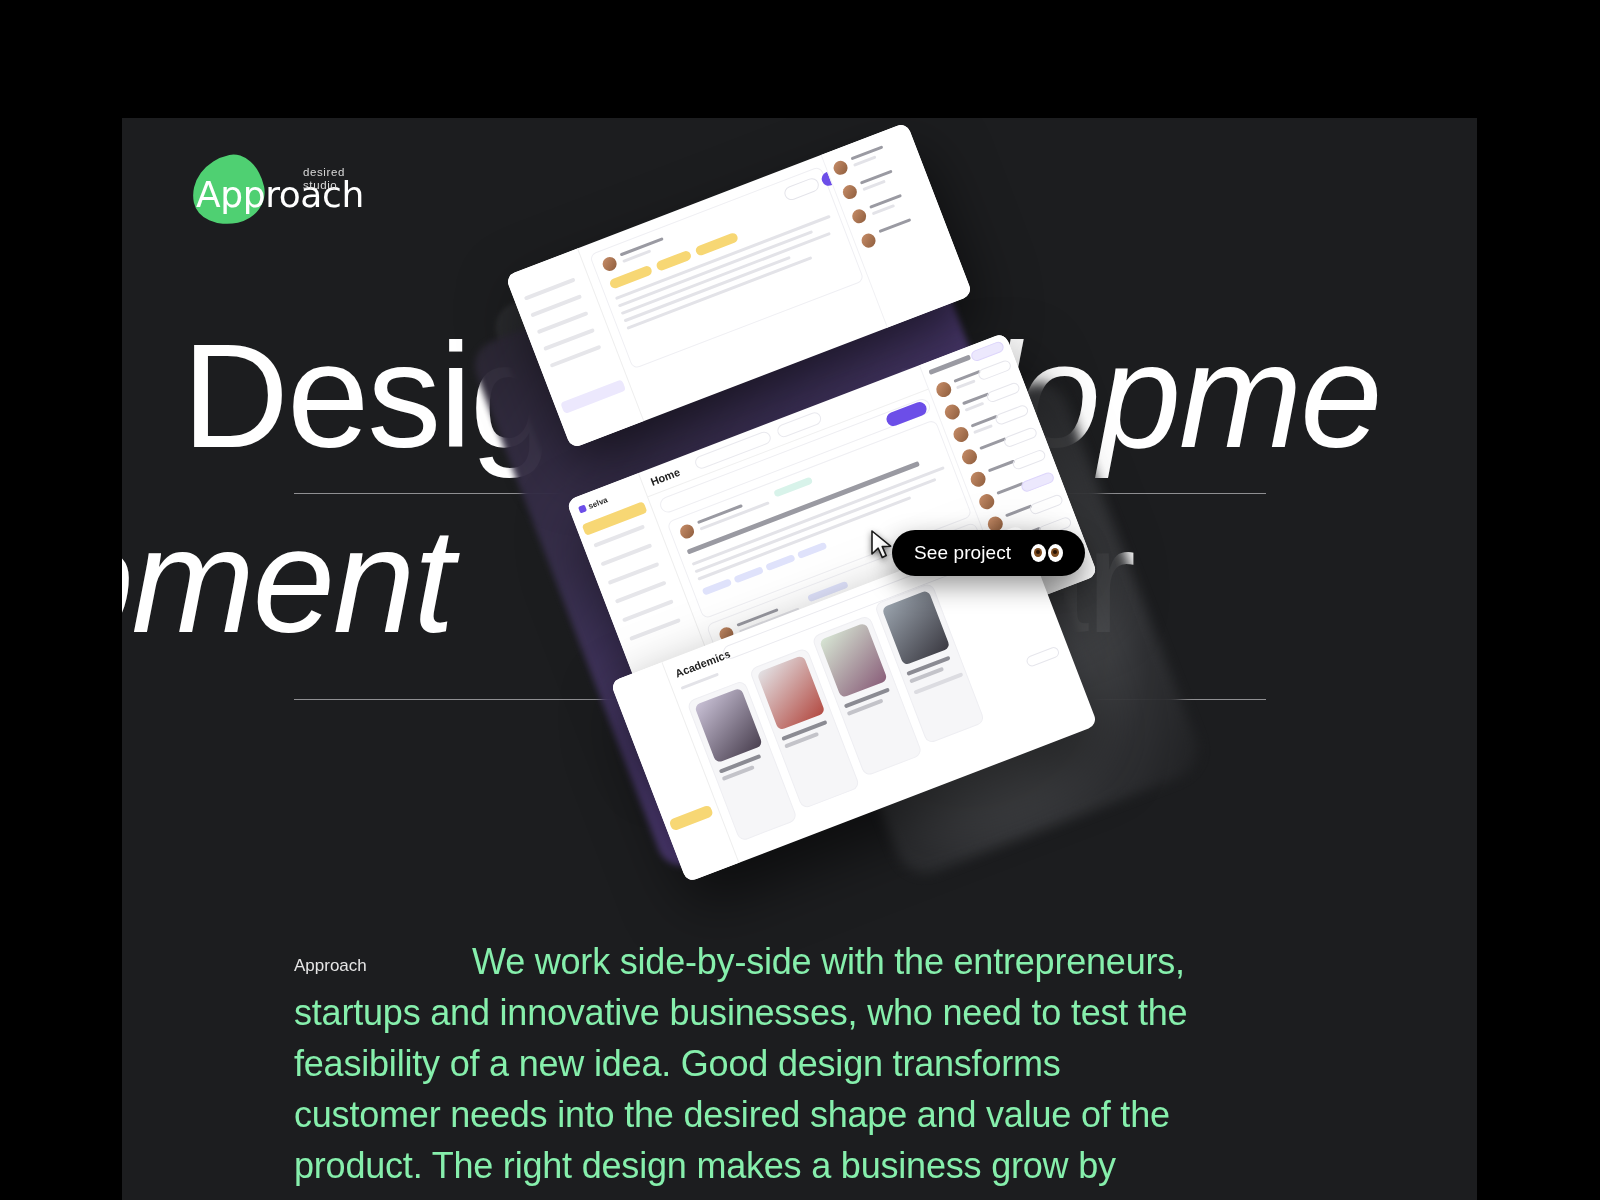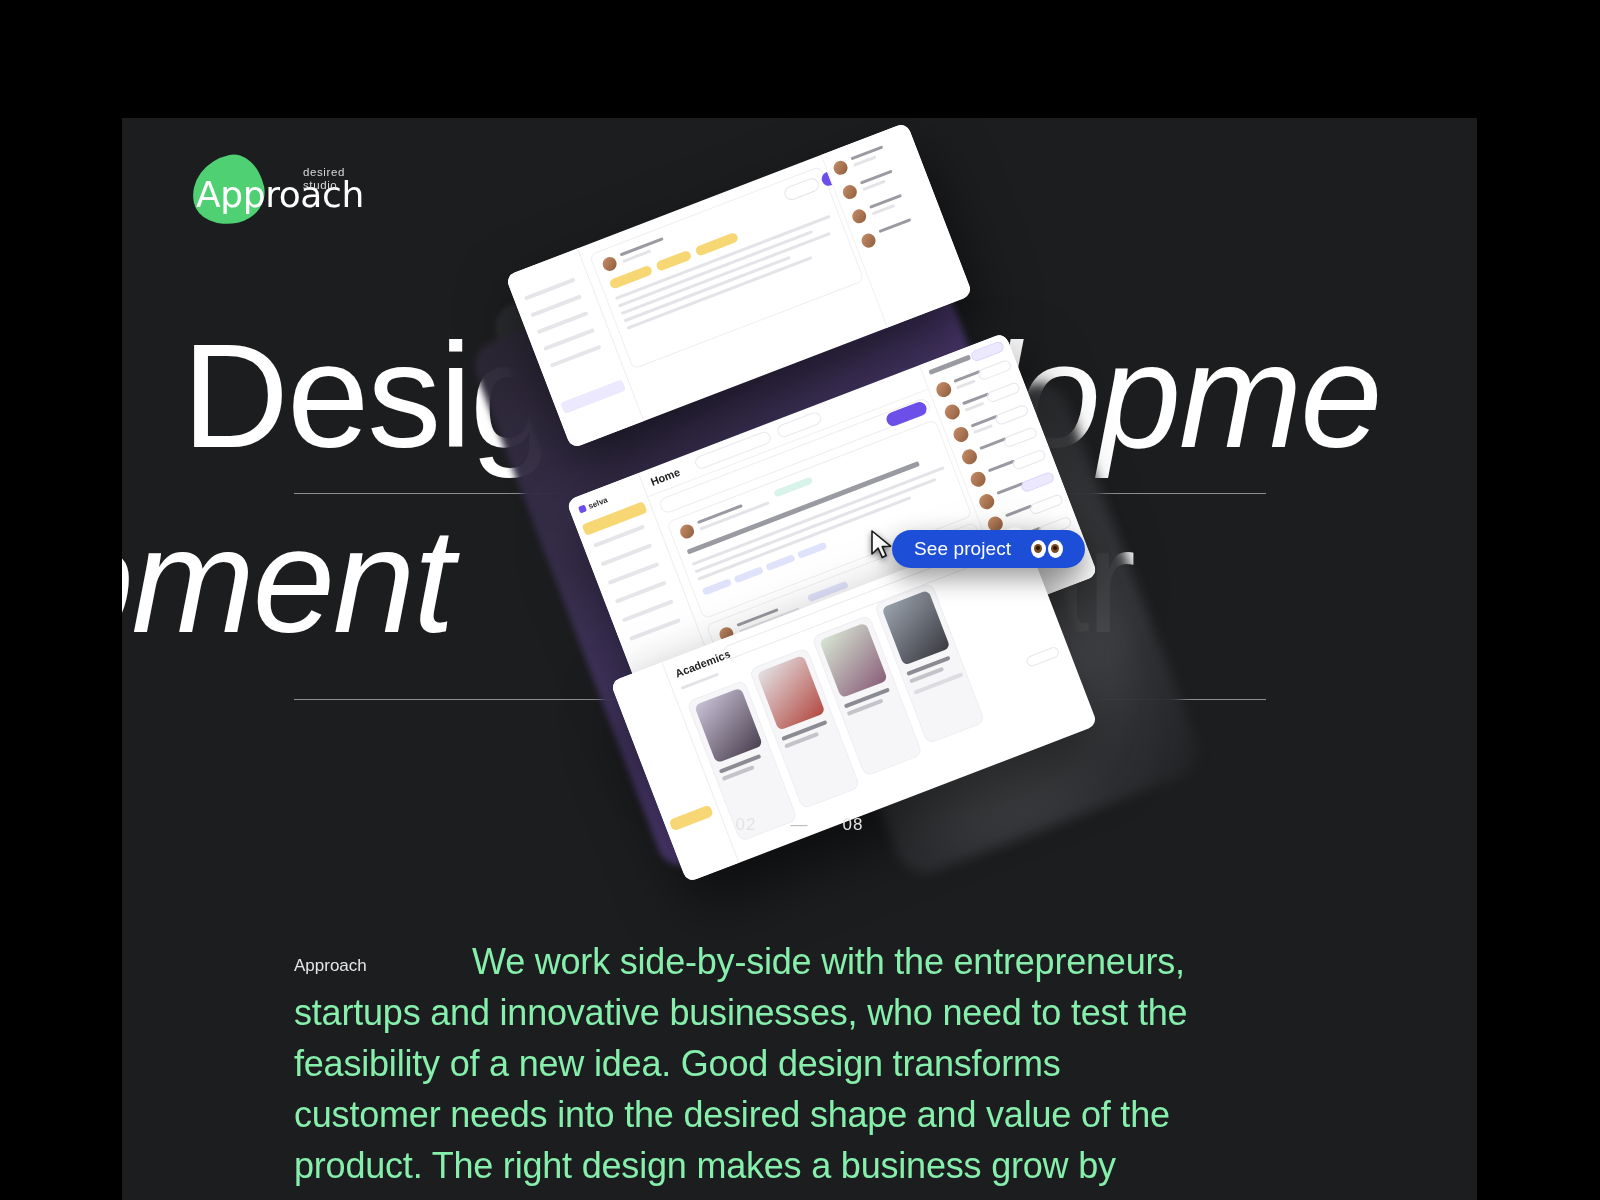--- a/index.html
+++ b/index.html
@@ -119,23 +119,23 @@
   .c-follow{ position:absolute; right:6px; width:34px; height:11px; border:1px solid #e6e6ec; border-radius:6px; }
   .c-follow.on{ background:#ece8fd; border-color:#ddd5fb; }
   .c-yellowpill{ position:absolute; height:10px; border-radius:5px; background:#f7d774; }
   .c-person{ position:absolute; width:62px; border-radius:8px; background:#f6f6f8; border:1px solid #eeeef2; overflow:hidden; }
   .c-photo{ position:absolute; left:5px; top:5px; right:5px; height:62px; border-radius:6px; }
   .c-name{ position:absolute; left:5px; height:4px; border-radius:2px; background:#8b8b93; }
   .c-bar{ position:absolute; left:86px; right:96px; height:16px; border:1px solid #eeeef2; border-radius:8px; }
 
   
   .cta{
-    position:absolute; left:770px; top:412px; height:38px; padding:0 22px;
+    position:absolute; left:770px; top:412px; height:46px; padding:0 22px;
     display:flex; align-items:center; gap:20px;
-    background:#1d4ed8; border-radius:24px; cursor:pointer;
+    background:#000000; border-radius:24px; cursor:pointer;
     box-shadow:0 10px 26px rgba(0,0,0,.4);
   }
   .cta-label{ font-size:19px; color:#fff; font-weight:400; letter-spacing:.1px; }
   .eyes{ display:flex; gap:2px; }
   .eye{
     width:15px; height:18px; background:#fff; border-radius:50%;
     position:relative;
   }
   .eye::after{
     content:""; position:absolute; left:3px; top:4px; width:8px; height:9px;
@@ -378,23 +378,18 @@
 
       <div class="cta">
         <span class="cta-label">See project</span>
         <span class="eyes">
           <span class="eye"></span>
             <span class="eye"></span>
         </span>
       </div>
     </div>
 
-    <div class="counter">
-      <span>02</span>
-      <span class="dash">—</span>
-      <span>08</span>
-    </div>
 
     <div class="approach-text">We work side-by-side with the entrepreneurs, startups and innovative businesses, who need to test the feasibility of a new idea. Good design transforms customer needs into the desired shape and value of the product. The right design makes a business grow by</div>
     <div class="approach-label">Approach</div>
 
   </div>
 </div>
 
 </body></html>

